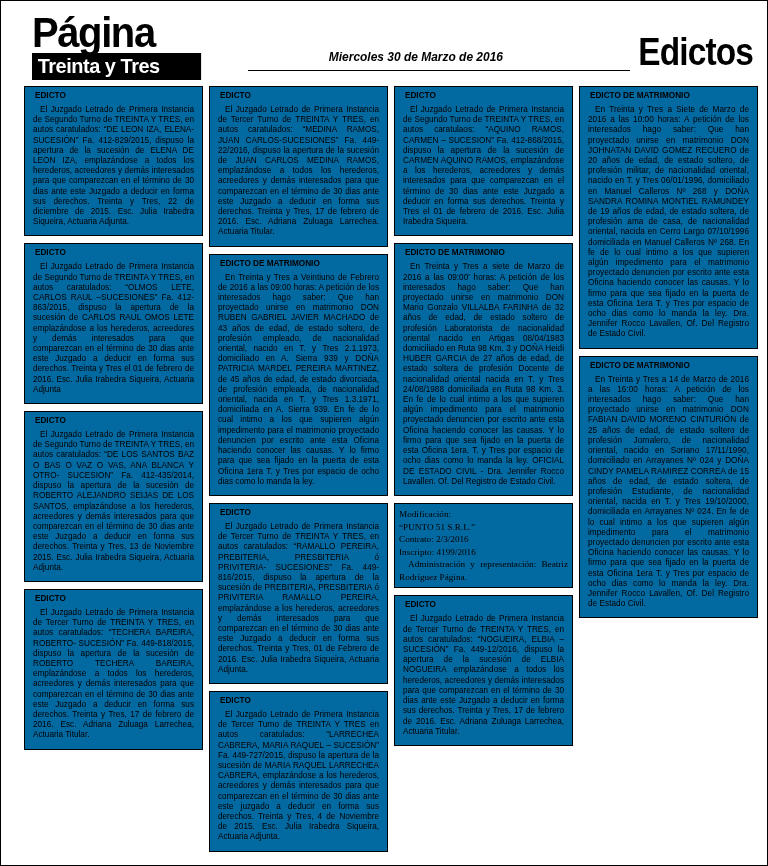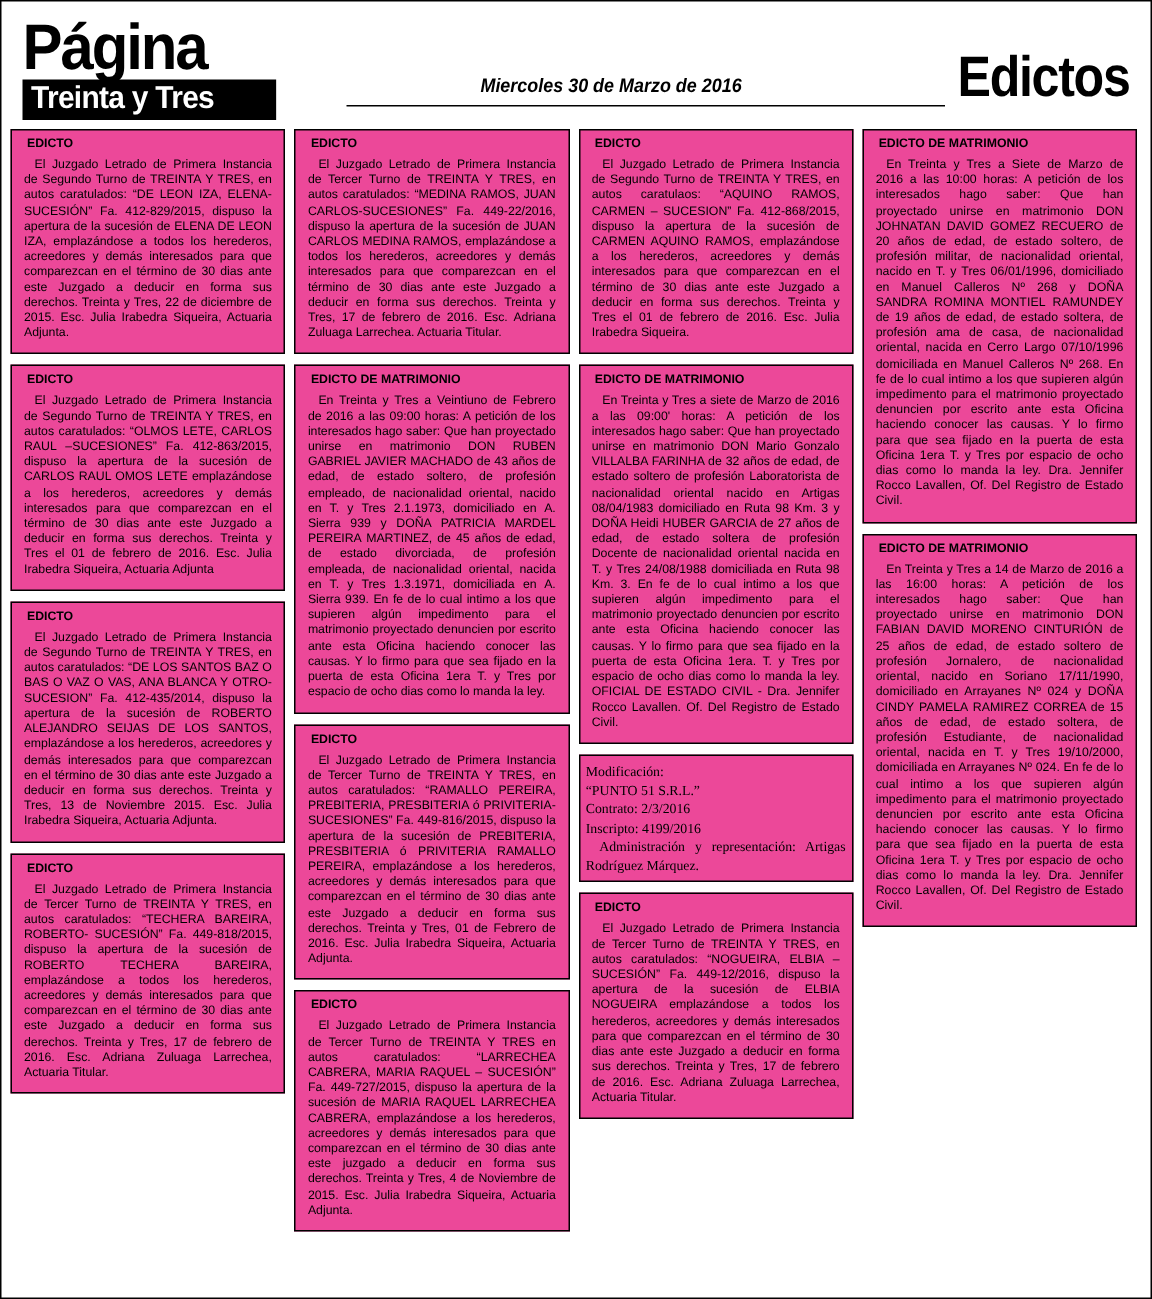--- a/index.html
+++ b/index.html
@@ -13,21 +13,21 @@
     font-family: "Liberation Sans", sans-serif;
     color: #000000;
     overflow: hidden;
   }
   .page {
     position: relative;
     width: 768px;
     height: 866px;
     box-sizing: border-box;
     border: 1px solid #000;
-    padding: 7px 9px 4px 6px;
+    padding: 7px 9px 4px 23px;
     background: #fff;
   }
 
   
   .masthead {
     display: flex;
     align-items: flex-end;
     height: 72px;
     padding-bottom: 2px;
   }
@@ -109,21 +109,21 @@
     display: flex;
     flex-direction: column;
     gap: 7px;
   }
 
   
   .edict {
     border: 1px solid #000;
     padding: 4px 4px 4px 4px;
     box-sizing: border-box;
-    background: #ec4899;
+    background: #0369a1;
   }
   .edict-head {
     font-weight: bold;
     font-size: 8.2px;
     line-height: 10px;
     margin: 0 0 0 6px;
     letter-spacing: 0px;
   }
   .edict-body {
     font-size: 8.2px;
@@ -223,21 +223,21 @@
       <div class="edict">
         <div class="edict-head">EDICTO DE MATRIMONIO</div>
         <p class="edict-body">En Treinta y Tres a siete de Marzo de 2016 a las 09:00' horas: A petición de los interesados hago saber: Que han proyectado unirse en matrimonio DON Mario Gonzalo VILLALBA FARINHA de 32 años de edad, de estado soltero de profesión Laboratorista de nacionalidad oriental nacido en Artigas 08/04/1983 domiciliado en Ruta 98 Km. 3 y DOÑA Heidi HUBER GARCIA de 27 años de edad, de estado soltera de profesión Docente de nacionalidad oriental nacida en T. y Tres 24/08/1988 domiciliada en Ruta 98 Km. 3. En fe de lo cual intimo a los que supieren algún impedimento para el matrimonio proyectado denuncien por escrito ante esta Oficina haciendo conocer las causas. Y lo firmo para que sea fijado en la puerta de esta Oficina 1era. T. y Tres por espacio de ocho dias como lo manda la ley. OFICIAL DE ESTADO CIVIL - Dra. Jennifer Rocco Lavallen. Of. Del Registro de Estado Civil.</p>
       </div>
       <div class="edict">
         <div class="mod-body">
           <span class="mline">Modificación:</span>
           <span class="mline">“PUNTO 51 S.R.L.”</span>
           <span class="mline">Contrato: 2/3/2016</span>
           <span class="mline">Inscripto: 4199/2016</span>
-          <span class="mpara">Administración y representación: Artigas Rodríguez Márquez.</span>
+          <span class="mpara">Administración y representación: Beatriz Rodríguez Página.</span>
         </div>
       </div>
       <div class="edict">
         <div class="edict-head">EDICTO</div>
         <p class="edict-body">El Juzgado Letrado de Primera Instancia de Tercer Turno de TREINTA Y TRES, en autos caratulados: “NOGUEIRA, ELBIA –SUCESIÓN” Fa. 449-12/2016, dispuso la apertura de la sucesión de ELBIA NOGUEIRA emplazándose a todos los herederos, acreedores y demás interesados para que comparezcan en el término de 30 dias ante este Juzgado a deducir en forma sus derechos. Treinta y Tres, 17 de febrero de 2016. Esc. Adriana Zuluaga Larrechea, Actuaria Titular.</p>
       </div>
     </div>
 
     <div class="column">
       <div class="edict">

